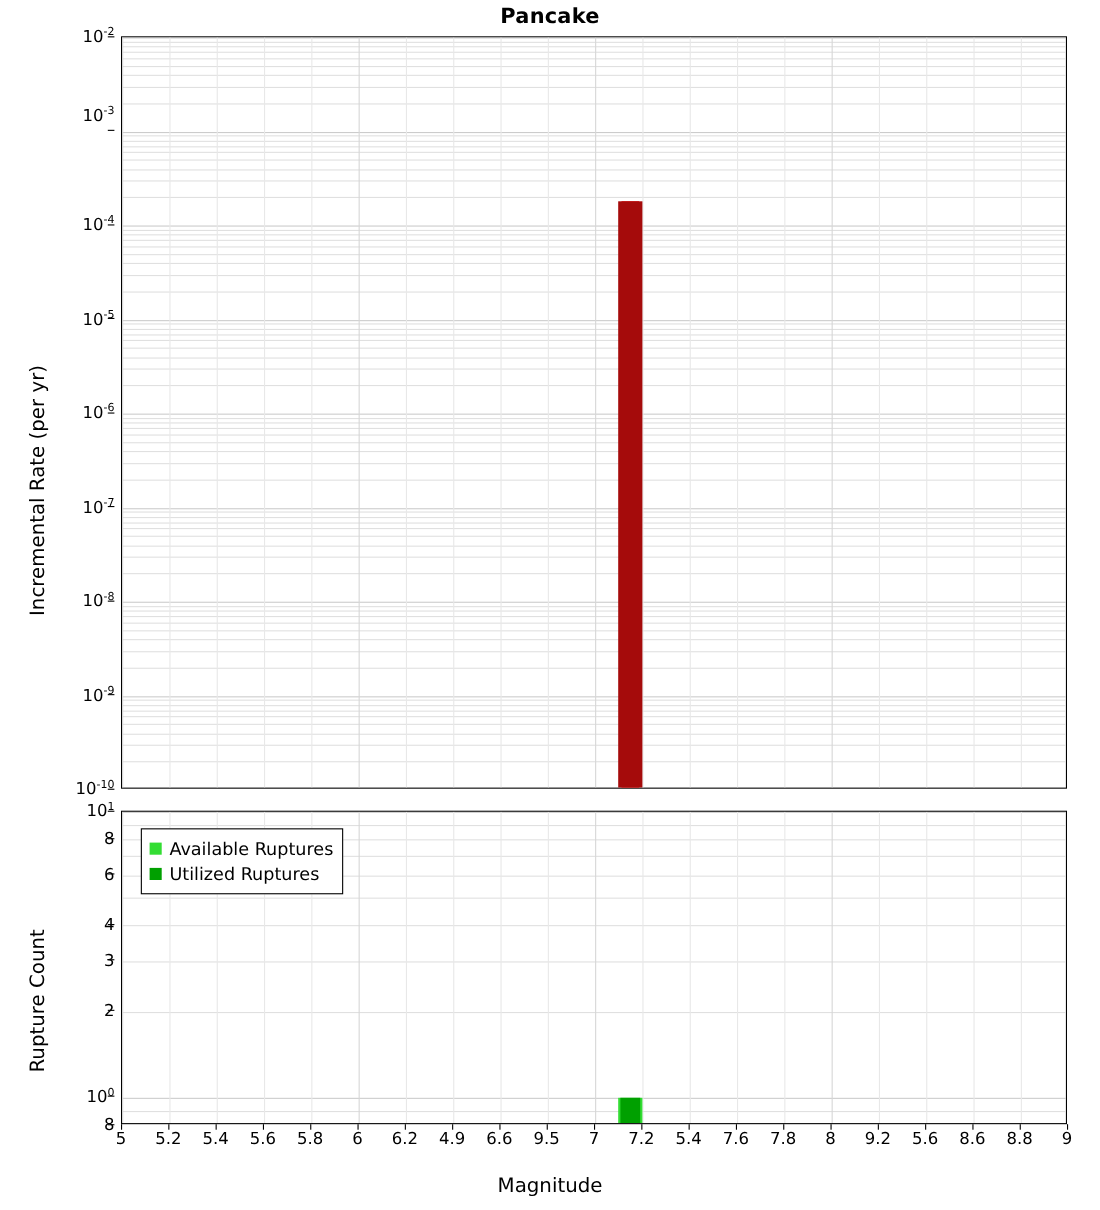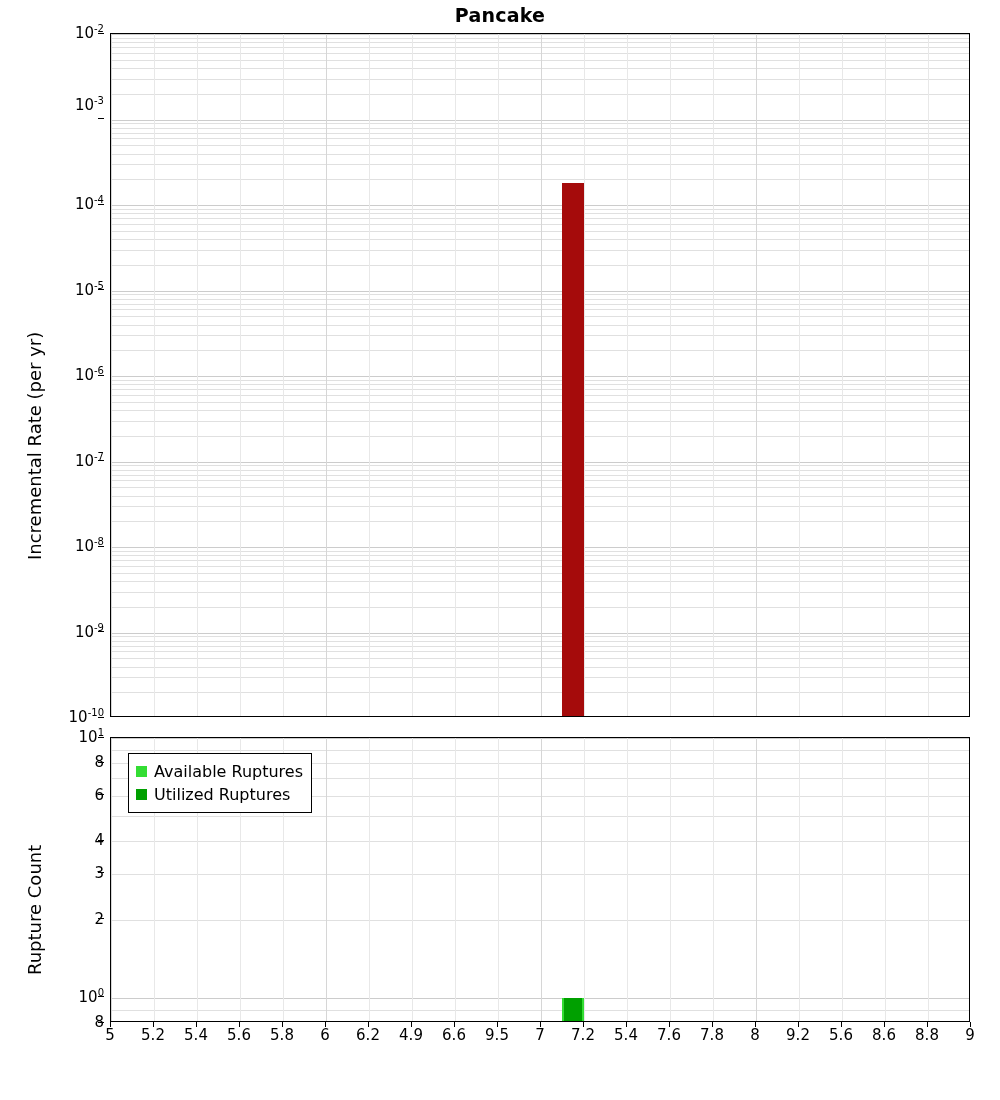--- a/index.html
+++ b/index.html
@@ -405,14 +405,15 @@
       <div class="tickmark" style="left: 797.5px; top: 1022px; width: 1px; height: 5px;"></div>
       <div class="xtick" style="left: 841px;">5.6</div>
       <div class="tickmark" style="left: 840.5px; top: 1022px; width: 1px; height: 5px;"></div>
       <div class="xtick" style="left: 884px;">8.6</div>
       <div class="tickmark" style="left: 883.5px; top: 1022px; width: 1px; height: 5px;"></div>
       <div class="xtick" style="left: 927px;">8.8</div>
       <div class="tickmark" style="left: 926.5px; top: 1022px; width: 1px; height: 5px;"></div>
       <div class="xtick" style="left: 970px;">9</div>
       <div class="tickmark" style="left: 969.5px; top: 1022px; width: 1px; height: 5px;"></div>
     </div>
+  <div class="xlabel">Magnitude</div>
 
 </div>
 
 </body></html>

